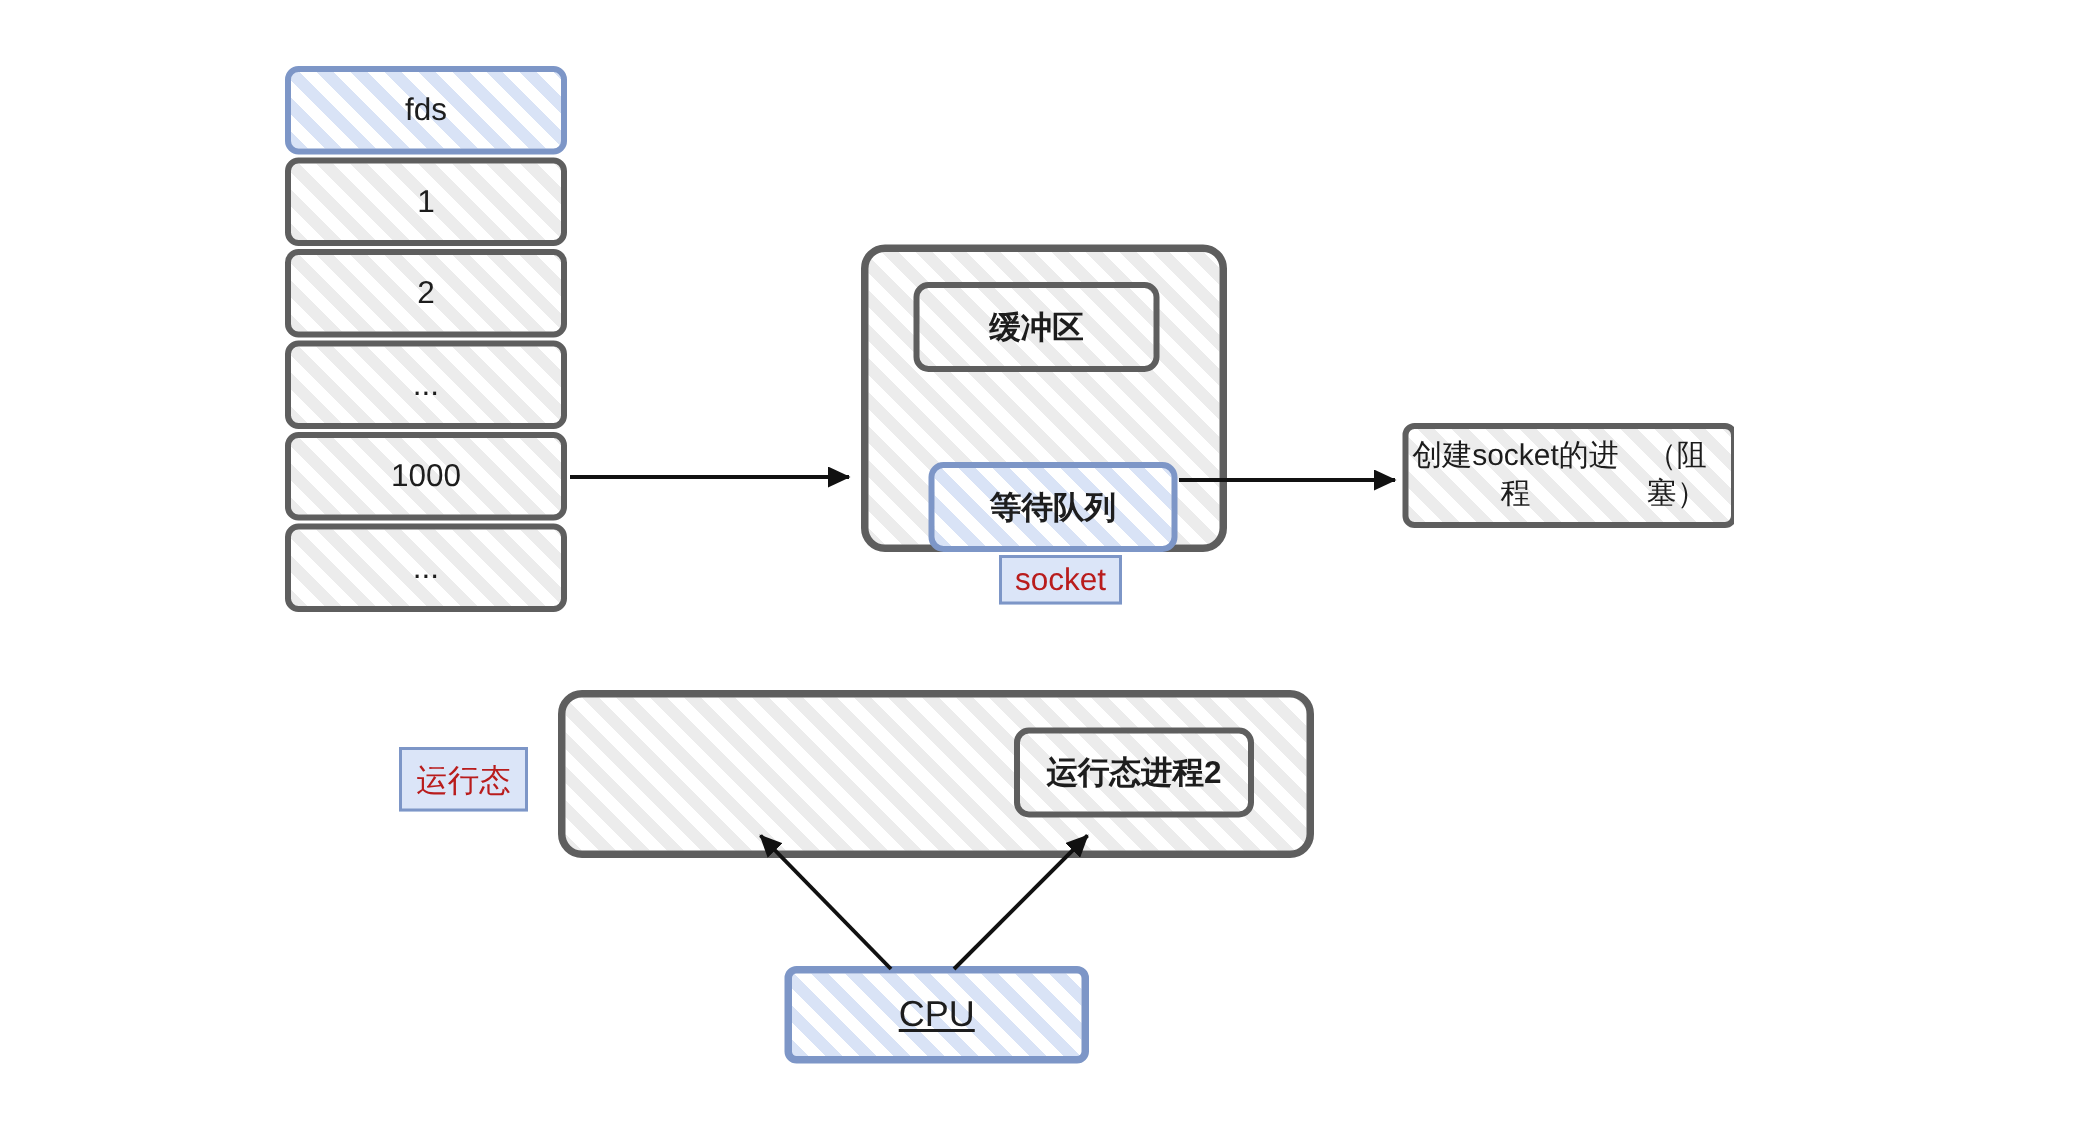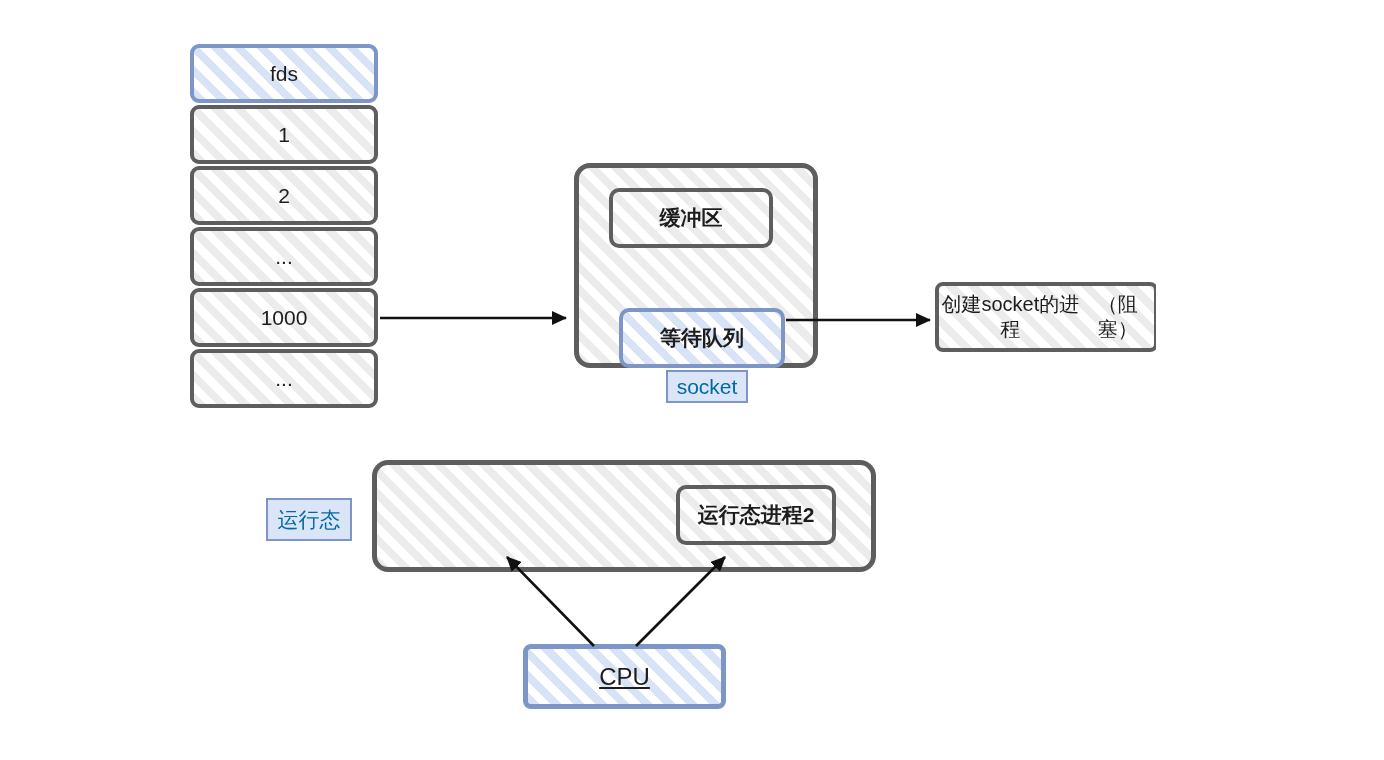--- a/index.html
+++ b/index.html
@@ -52,21 +52,21 @@
   
   .caption {
     position: absolute;
     box-sizing: border-box;
     background: #dbe5f8;
     border: 2px solid #7d96c7;
     display: flex;
     align-items: center;
     justify-content: center;
     font-size: 21px;
-    color: #0369a1;
+    color: #b91c1c;
   }
   .two-line { line-height: 1.25; font-size: 20px; }
   .arrow-layer {
     position: absolute;
     left: 0; top: 0;
     width: 1384px; height: 760px;
     pointer-events: none;
     z-index: 5;
   }
 </style>

